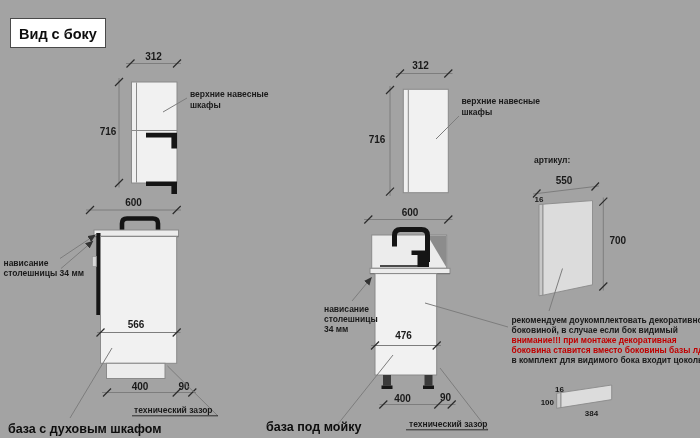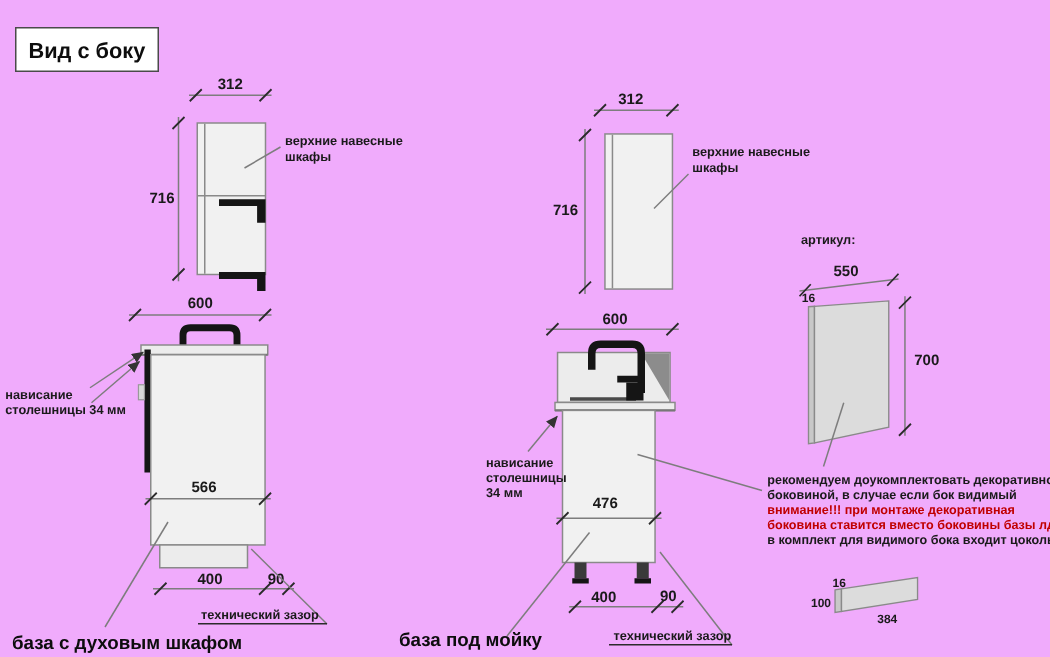--- a/index.html
+++ b/index.html
@@ -1,16 +1,16 @@
 <!DOCTYPE html>
 <html><head>
 <meta charset="utf-8">
 <style>
   html,body{margin:0;padding:0;background:#ffffff;}
-  .stage{position:relative;width:700px;height:438px;background:#f0abfc;overflow:hidden;
+  .stage{position:relative;width:700px;height:438px;background:#a3a3a3;overflow:hidden;
          font-family:"Liberation Sans","DejaVu Sans",sans-serif;text-align:right;}
   svg text{font-family:"Liberation Sans","DejaVu Sans",sans-serif;}
   .dim   {stroke:#7d7d7d;stroke-width:1;fill:none;}
   .tick  {stroke:#2b2b2b;stroke-width:1.2;fill:none;}
   .edge  {stroke:#8a8a8a;stroke-width:1;fill:none;}
   .face  {fill:#f1f1f1;stroke:#8a8a8a;stroke-width:1;}
   .top   {fill:#ececec;stroke:#8a8a8a;stroke-width:1;}
   .pface {fill:#dcdcdc;stroke:#8a8a8a;stroke-width:0.9;}
   .pedge {fill:#c8c8c8;stroke:#8a8a8a;stroke-width:0.9;}
   .blk   {fill:#151515;}

